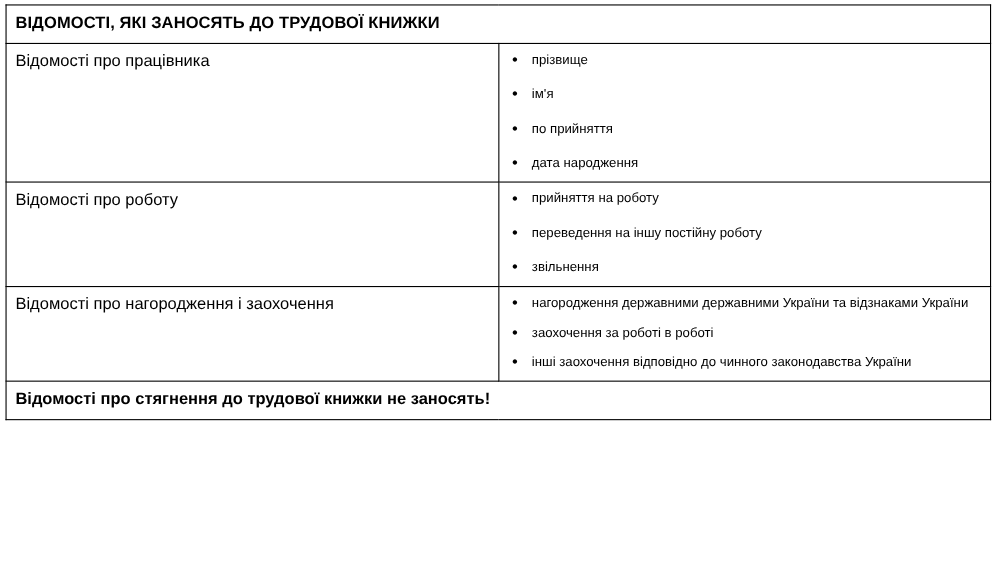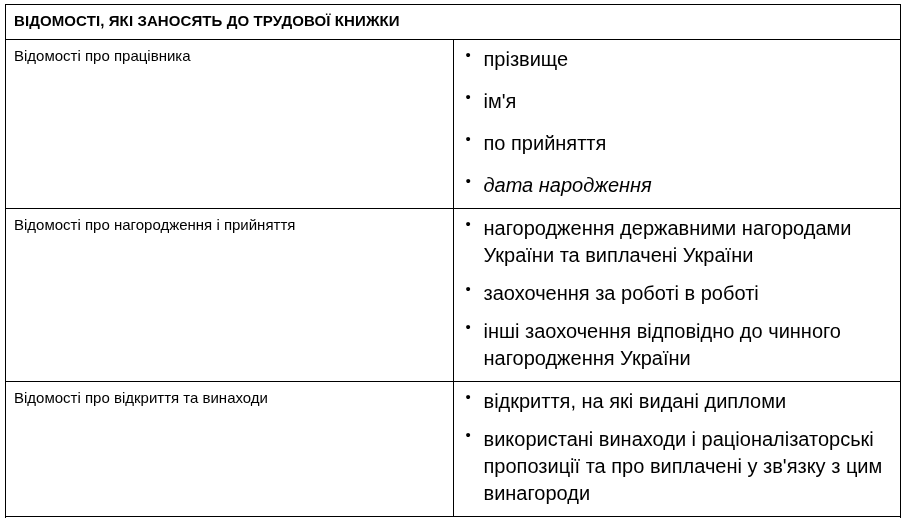--- a/index.html
+++ b/index.html
@@ -54,29 +54,28 @@
   }
   ul.bullets {
     list-style: none;
     margin: 0;
     padding: 0;
   }
   ul.bullets li {
     position: relative;
     padding-left: 22px;
     margin: 0 0 0 0;
-    font-size: 20px;
+    font-size: 12px;
     line-height: 1.35;
   }
   ul.bullets.spaced li {
     margin-bottom: 15px;
   }
   ul.bullets.spaced li:last-child {
     margin-bottom: 1px;
-    font-style: italic;
   }
   ul.bullets.tight li {
     margin-bottom: 11px;
   }
   ul.bullets.tight li:last-child {
     margin-bottom: 1px;
   }
   ul.bullets li::before {
     content: "\2022";
     position: absolute;
@@ -101,40 +100,41 @@
         <td>
           <ul class="bullets spaced">
             <li>прізвище</li>
             <li>ім'я</li>
             <li>по прийняття</li>
             <li>дата народження</li>
           </ul>
         </td>
       </tr>
 
-
       <tr>
-        <td class="label-cell">Відомості про нагородження і прийняття</td>
+        <td class="label-cell">Відомості про роботу</td>
         <td>
-          <ul class="bullets tight">
-            <li>нагородження державними нагородами України та виплачені України</li>
-            <li>заохочення за роботі в роботі</li>
-            <li>інші заохочення відповідно до чинного нагородження України</li>
+          <ul class="bullets spaced">
+            <li>прийняття на роботу</li>
+            <li>переведення на іншу постійну роботу</li>
+            <li>звільнення</li>
           </ul>
         </td>
       </tr>
 
       <tr>
-        <td class="label-cell">Відомості про відкриття та винаходи</td>
+        <td class="label-cell">Відомості про нагородження і заохочення</td>
         <td>
           <ul class="bullets tight">
-            <li>відкриття, на які видані дипломи</li>
-            <li>використані винаходи і раціоналізаторські пропозиції та про виплачені у зв'язку з цим винагороди</li>
+            <li>нагородження державними державними України та відзнаками України</li>
+            <li>заохочення за роботі в роботі</li>
+            <li>інші заохочення відповідно до чинного законодавства України</li>
           </ul>
         </td>
       </tr>
+
 
       <tr>
         <td class="footer-cell" colspan="2">Відомості про стягнення до трудової книжки не заносять!</td>
       </tr>
     </tbody>
   </table>
 </div>
 
 </body></html>

